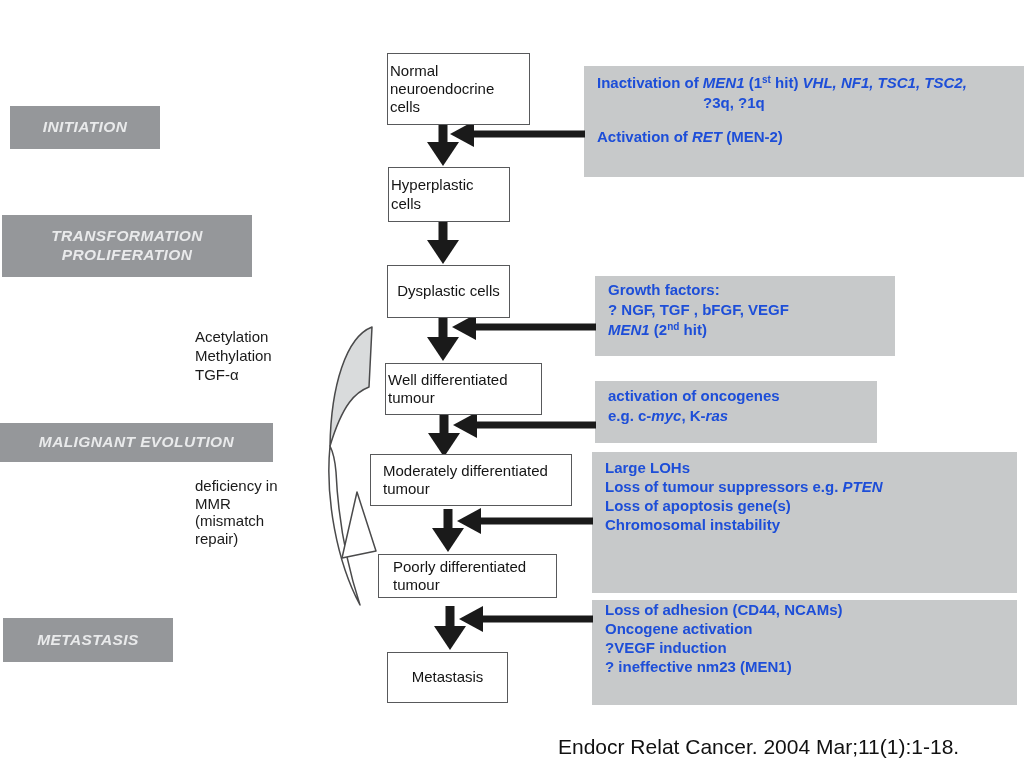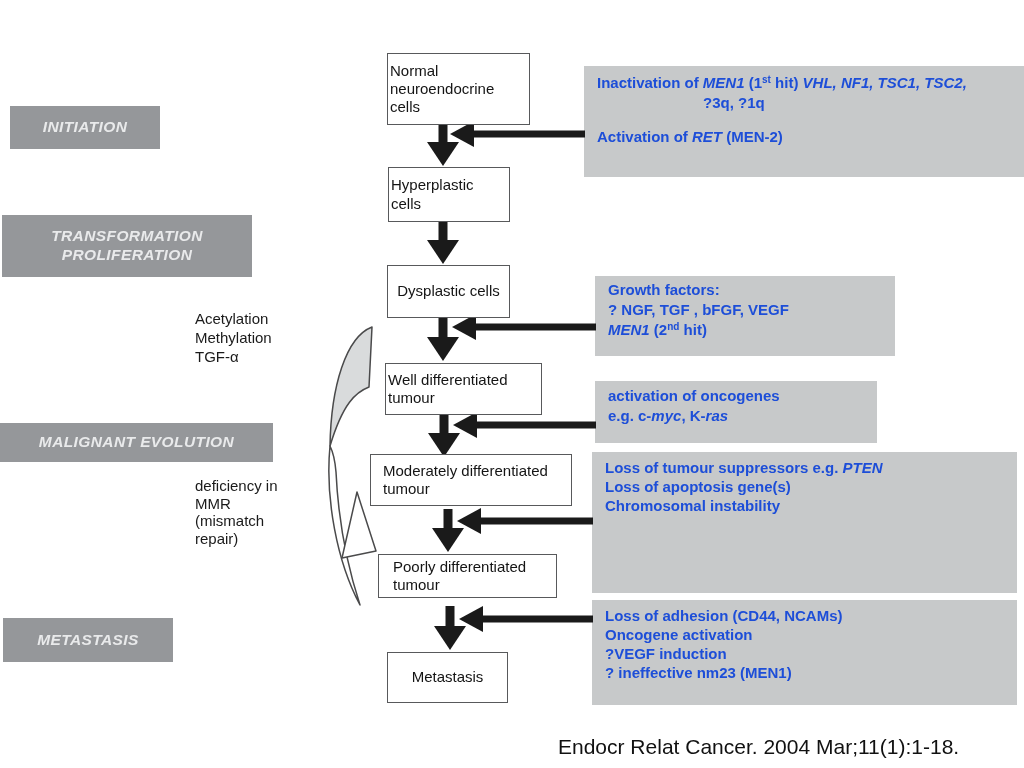--- a/index.html
+++ b/index.html
@@ -107,21 +107,21 @@
 </div>
 
 <div class="phasebox" style="left:0px;top:423px;width:273px;height:39px">
   <div>MALIGNANT EVOLUTION</div>
 </div>
 
 <div class="phasebox" style="left:3px;top:618px;width:170px;height:44px">
   <div>METASTASIS</div>
 </div>
 
-<div class="sidenote" style="left:195px;top:309px">
+<div class="sidenote" style="left:195px;top:327px">
   <div>Acetylation</div>
   <div>Methylation</div>
   <div>TGF-α</div>
 </div>
 
 <div class="sidenote tight" style="left:195px;top:477px">
   <div>deficiency in</div>
   <div>MMR</div>
   <div>(mismatch</div>
   <div>repair)</div>
@@ -160,25 +160,26 @@
   <div class="gline"><span>? NGF, TGF , bFGF, VEGF</span></div>
   <div class="gline"><span class="it">MEN1</span><span> (2</span><span class="sup">nd</span><span> hit)</span></div>
 </div>
 
 <div class="graybox" style="left:595px;top:381px;width:282px;height:62px;padding-top:5px">
   <div class="gline"><span>activation of oncogenes</span></div>
   <div class="gline"><span>e.g. c-</span><span class="it">myc</span><span>, K-</span><span class="it">ras</span></div>
 </div>
 
 <div class="graybox" style="left:592px;top:452px;width:425px;height:141px;padding-top:6px;line-height:19px">
+  <div class="gline"><span>Large LOHs</span></div>
   <div class="gline"><span>Loss of tumour suppressors e.g. </span><span class="it">PTEN</span></div>
   <div class="gline"><span>Loss of apoptosis gene(s)</span></div>
   <div class="gline"><span>Chromosomal instability</span></div>
 </div>
 
-<div class="graybox" style="left:592px;top:600px;width:425px;height:105px;padding-top:6px;line-height:19px">
+<div class="graybox" style="left:592px;top:600px;width:425px;height:105px;line-height:19px">
   <div class="gline"><span>Loss of adhesion (CD44, NCAMs)</span></div>
   <div class="gline"><span>Oncogene activation</span></div>
   <div class="gline"><span>?VEGF induction</span></div>
   <div class="gline"><span>? ineffective nm23 (MEN1)</span></div>
 </div>
 
 <div class="citation">Endocr Relat Cancer. 2004 Mar;11(1):1-18.</div>
 
 </body></html>

